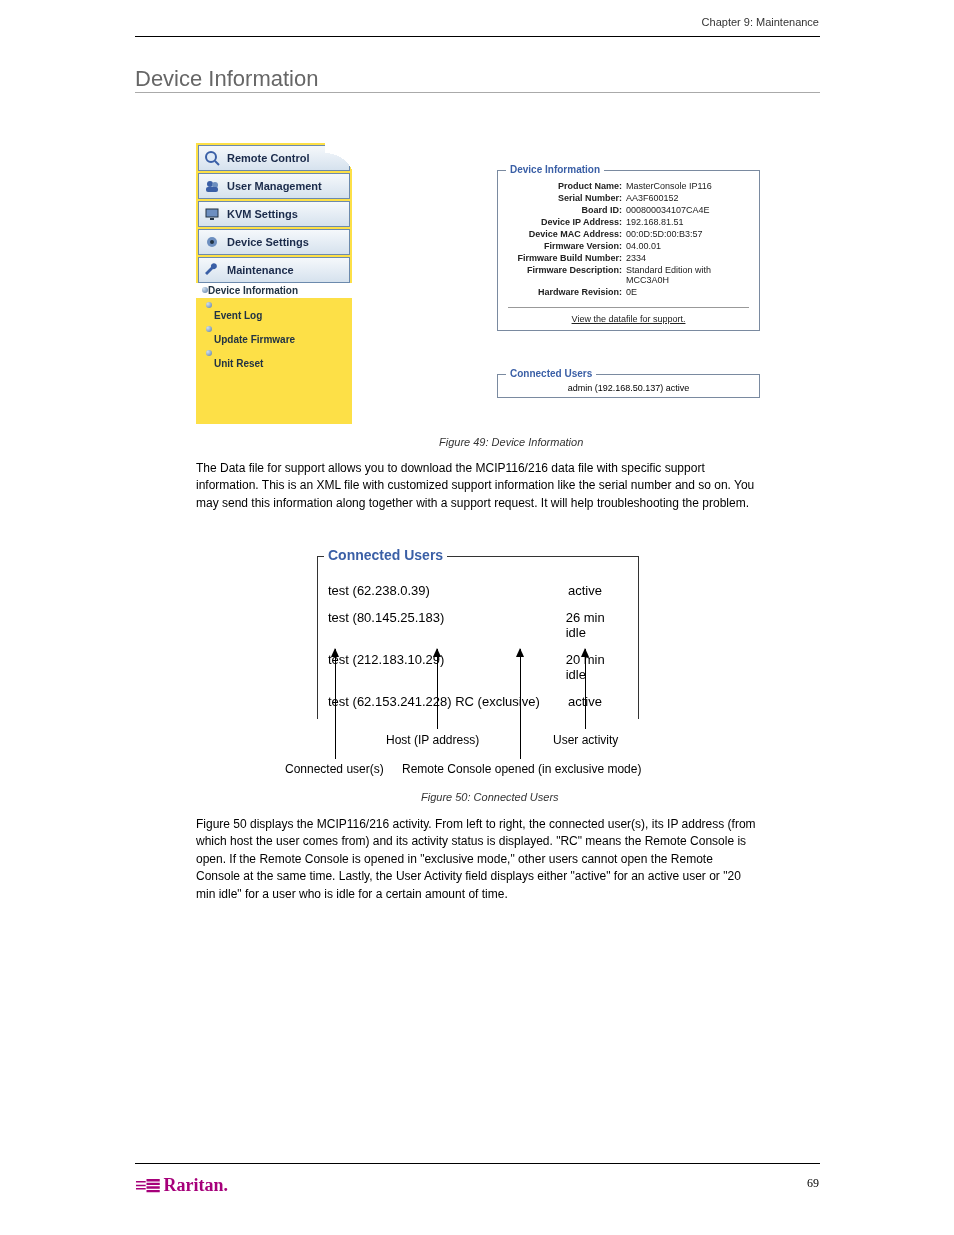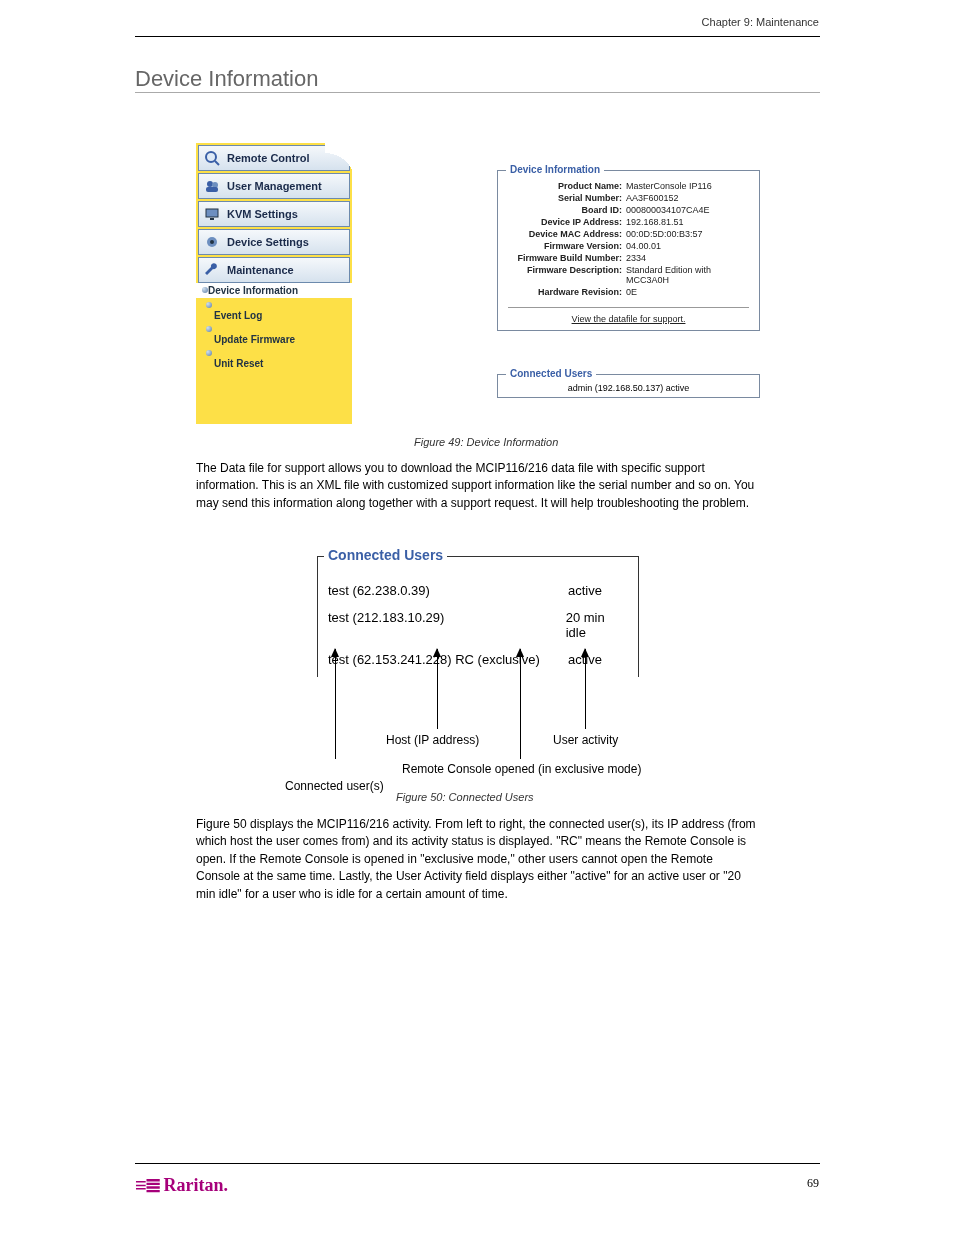--- a/index.html
+++ b/index.html
@@ -62,21 +62,21 @@
   .cu-small {
     position: absolute; left: 497px; top: 374px; width: 263px;
     border: 1px solid #7a8aa0; font-size: 9px; padding: 8px 8px 4px 8px;
   }
   .cu-small .legend {
     position: absolute; top: -7px; left: 8px; background: #fff; padding: 0 4px;
     font-size: 10px; font-weight: bold; color: #3a5fa6;
   }
   .cu-small .entry { text-align: center; }
 
-  .fig-caption { position: absolute; font-size: 11px; font-style: italic; color: #333; }
+  .fig-caption { position: absolute; font-size: 11px; font-style: italic; color: #333; margin-left: 25px; }
 
   
   .cu-big {
     position: absolute; left: 317px; top: 556px; width: 322px;
     border: 1px solid #333; border-bottom: none; padding: 14px 10px 8px 10px;
     font-family: "Trebuchet MS", Tahoma, sans-serif;
   }
   .cu-big .legend {
     position: absolute; top: -10px; left: 6px; background: #fff; padding: 0 4px;
     font-size: 14px; font-weight: bold; color: #3a5fa6;
@@ -217,37 +217,41 @@
 
 <div style="position:absolute; left:196px; top:460px; width:564px; font-size:12px; line-height:1.45;">The Data file for support allows you to download the MCIP116/216 data file with specific support information. This is an XML file with customized support information like the serial number and so on. You may send this information along together with a support request. It will help troubleshooting the problem.</div>
 
 <div class="cu-big">
   <div class="legend">Connected Users</div>
   <div class="row">
       <div class="rl">test (62.238.0.39)</div>
       <div class="rr">active</div>
     </div>
   <div class="row">
+      <div class="rl">test (80.145.25.183)</div>
+      <div class="rr">26 min idle</div>
+    </div>
+  <div class="row">
       <div class="rl">test (212.183.10.29)</div>
       <div class="rr">20 min idle</div>
     </div>
   <div class="row">
       <div class="rl">test (62.153.241.228) RC (exclusive)</div>
       <div class="rr">active</div>
     </div>
 </div>
 
 <div class="arrow" style="left:335px; top:649px; height:110px;"></div>
 <div class="arrow" style="left:437px; top:649px; height:80px;"></div>
 <div class="arrow" style="left:520px; top:649px; height:110px;"></div>
 <div class="arrow" style="left:585px; top:649px; height:80px;"></div>
 
 <div class="ann" style="left:386px; top:733px;">Host (IP address)</div>
 <div class="ann" style="left:553px; top:733px;">User activity</div>
-<div class="ann" style="left:285px; top:762px;margin-top:17px;">Connected user(s)</div>
+<div class="ann" style="left:285px; top:762px;">Connected user(s)</div>
 <div class="ann" style="left:402px; top:762px;">Remote Console opened (in exclusive mode)</div>
 
 <div class="fig-caption" style="left:396px; top:791px;">Figure 50: Connected Users</div>
 
 <div style="position:absolute; left:196px; top:816px; width:564px; font-size:12px; line-height:1.45;">Figure 50 displays the MCIP116/216 activity. From left to right, the connected user(s), its IP address (from which host the user comes from) and its activity status is displayed. "RC" means the Remote Console is open. If the Remote Console is opened in "exclusive mode," other users cannot open the Remote Console at the same time. Lastly, the User Activity field displays either "active" for an active user or "20 min idle" for a user who is idle for a certain amount of time.</div>
 
 <div class="foot-rule"></div>
 <div class="logo">
   <span class="logo-glyph">≡≣</span>
   <span class="logo-text">Raritan.</span>

